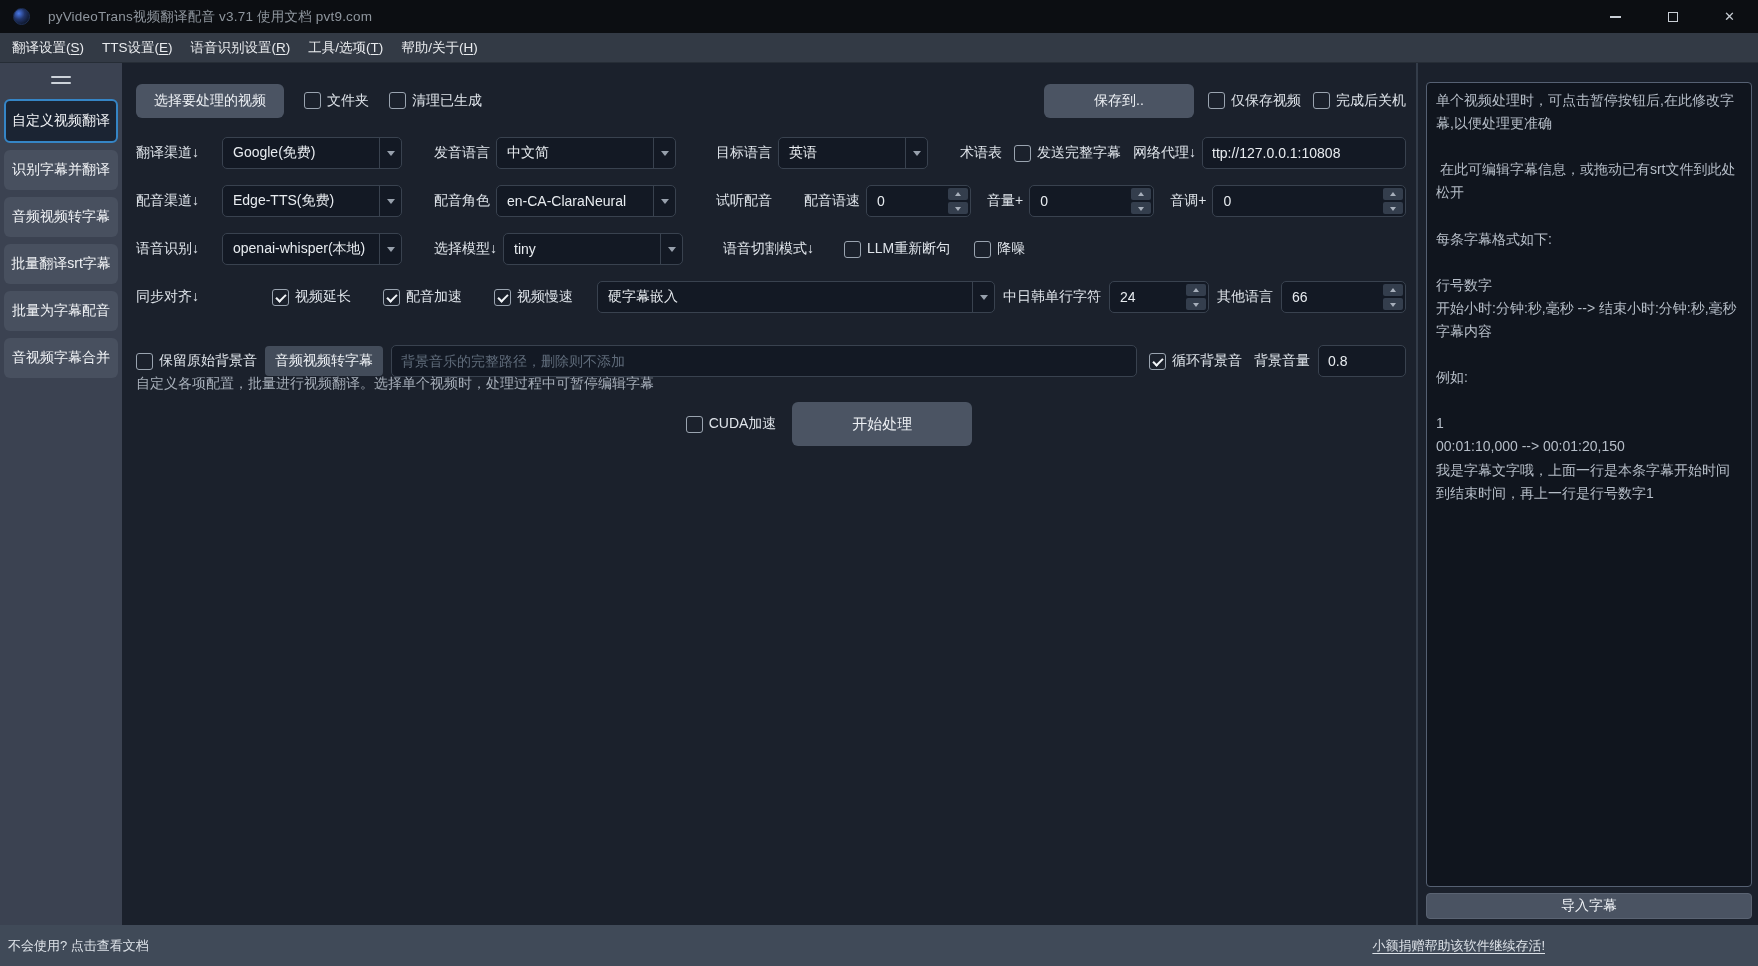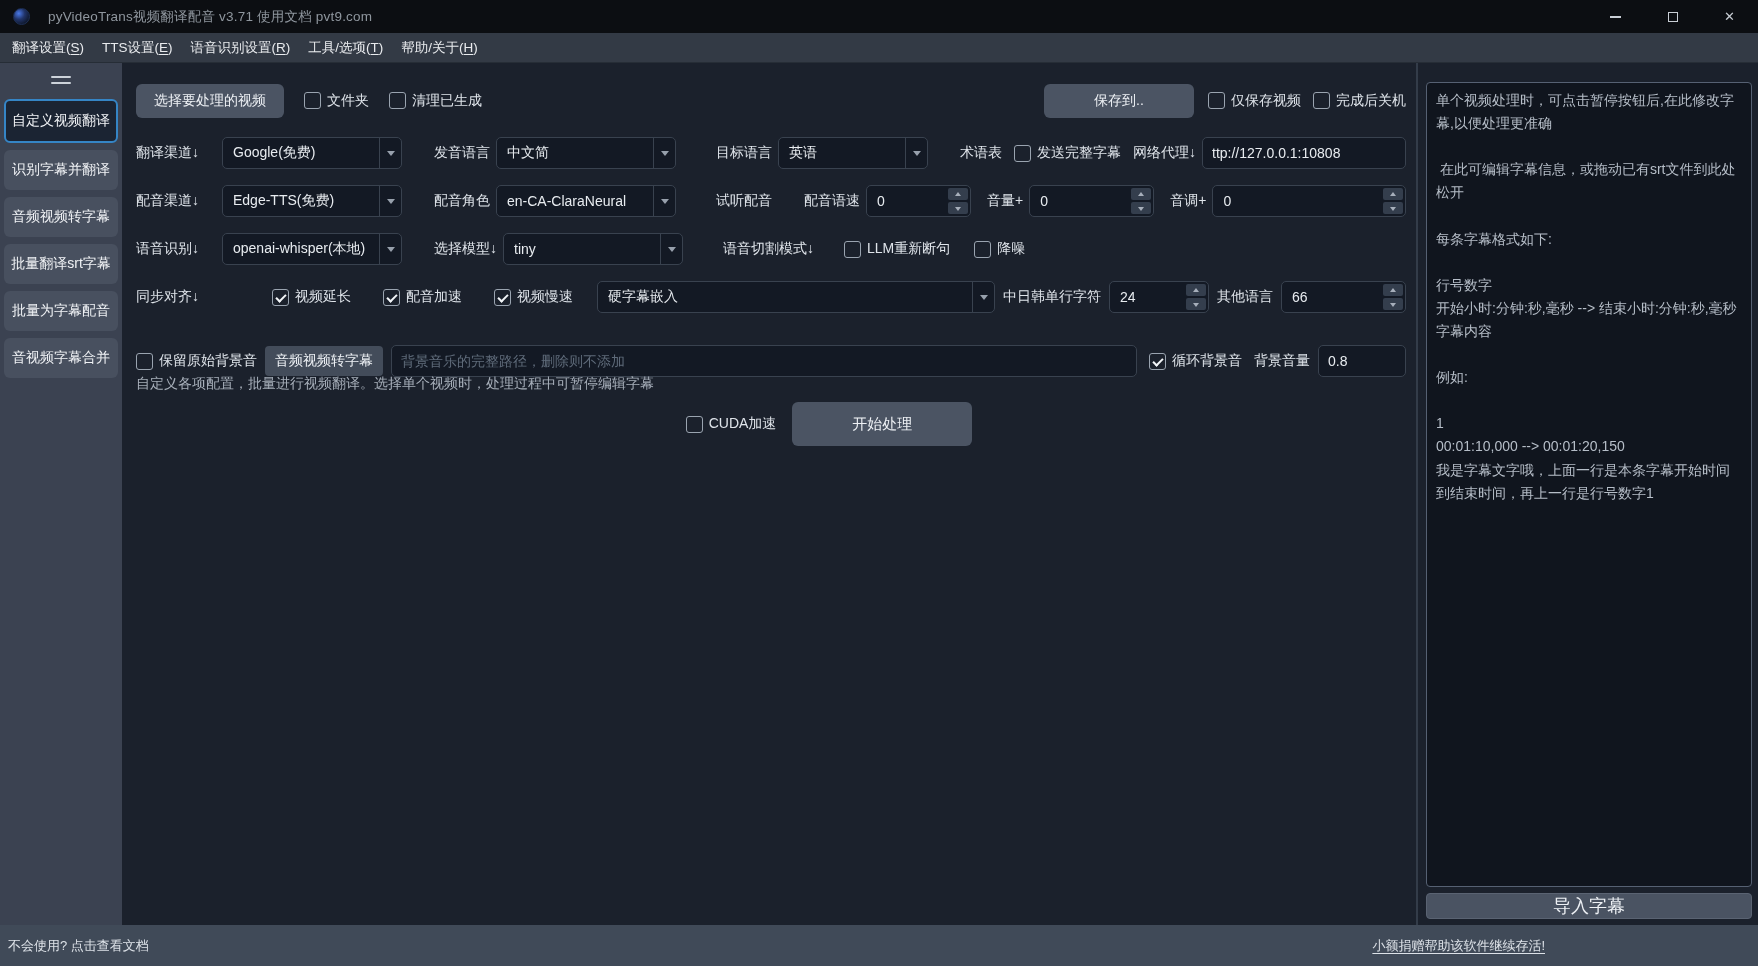--- a/index.html
+++ b/index.html
@@ -80,21 +80,21 @@
   .start-btn { width:180px; height:44px; font-size:15px; border-radius:6px; }
   .spacer { flex:1; }
   
   .right-panel { width:340px; flex:none; background:#1b212c; padding:19px 6px 6px 8px;
     display:flex; flex-direction:column; }
   .editor { flex:1; background:#10151e; border:1px solid #566173; border-radius:4px;
     color:#b6bec8; font-size:14px; line-height:1.65; padding:6px 9px;
     white-space:pre-wrap; overflow:hidden; }
   .import-btn { height:26px; margin-top:6px; background:#4a5362; border:1px solid #5a6372;
     border-radius:4px; color:#eef1f5; display:flex; align-items:center; justify-content:center;
-    font-size:18px; cursor:pointer; }
+    font-size:14px; cursor:pointer; }
   
   .statusbar { position:absolute; left:0; right:0; bottom:0; height:41px; background:#404a58;
     display:flex; align-items:center; padding:0 8px; font-size:13px; color:#dde2e8;margin-top:12px; }
   .donate { position:absolute; right:213px; text-decoration:underline; text-underline-offset:3px;
     color:#dde2e8; cursor:pointer; white-space:nowrap; }
   
   .g6{width:6px;flex:none}.g8{width:8px;flex:none}.g12{width:12px;flex:none}
   .g14{width:14px;flex:none}.g16{width:16px;flex:none}.g20{width:20px;flex:none}
   .g24{width:24px;flex:none}.g32{width:32px;flex:none}.g40{width:40px;flex:none}.g50{width:50px;flex:none}
 </style>

